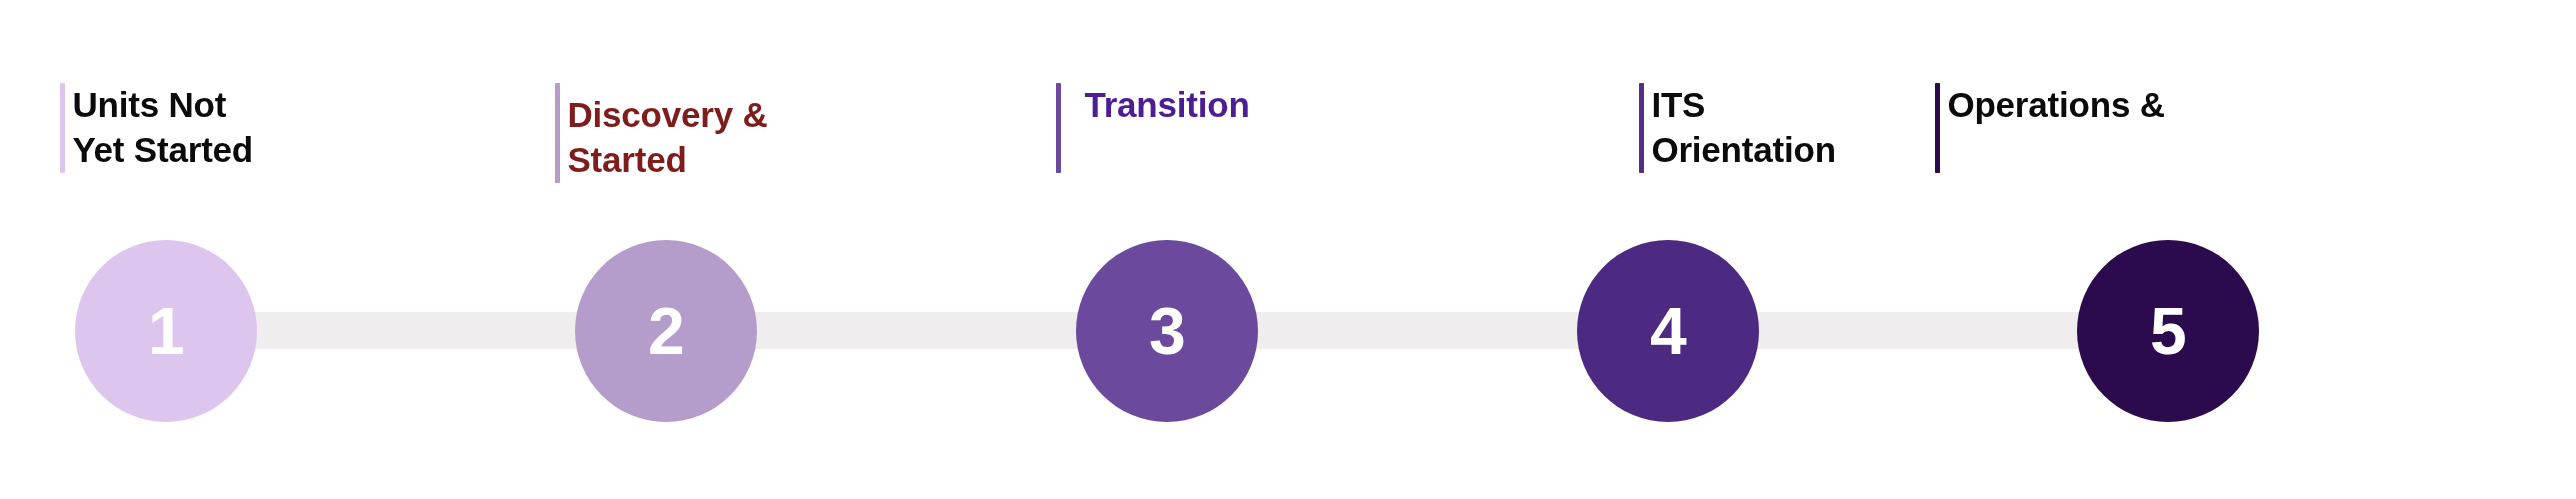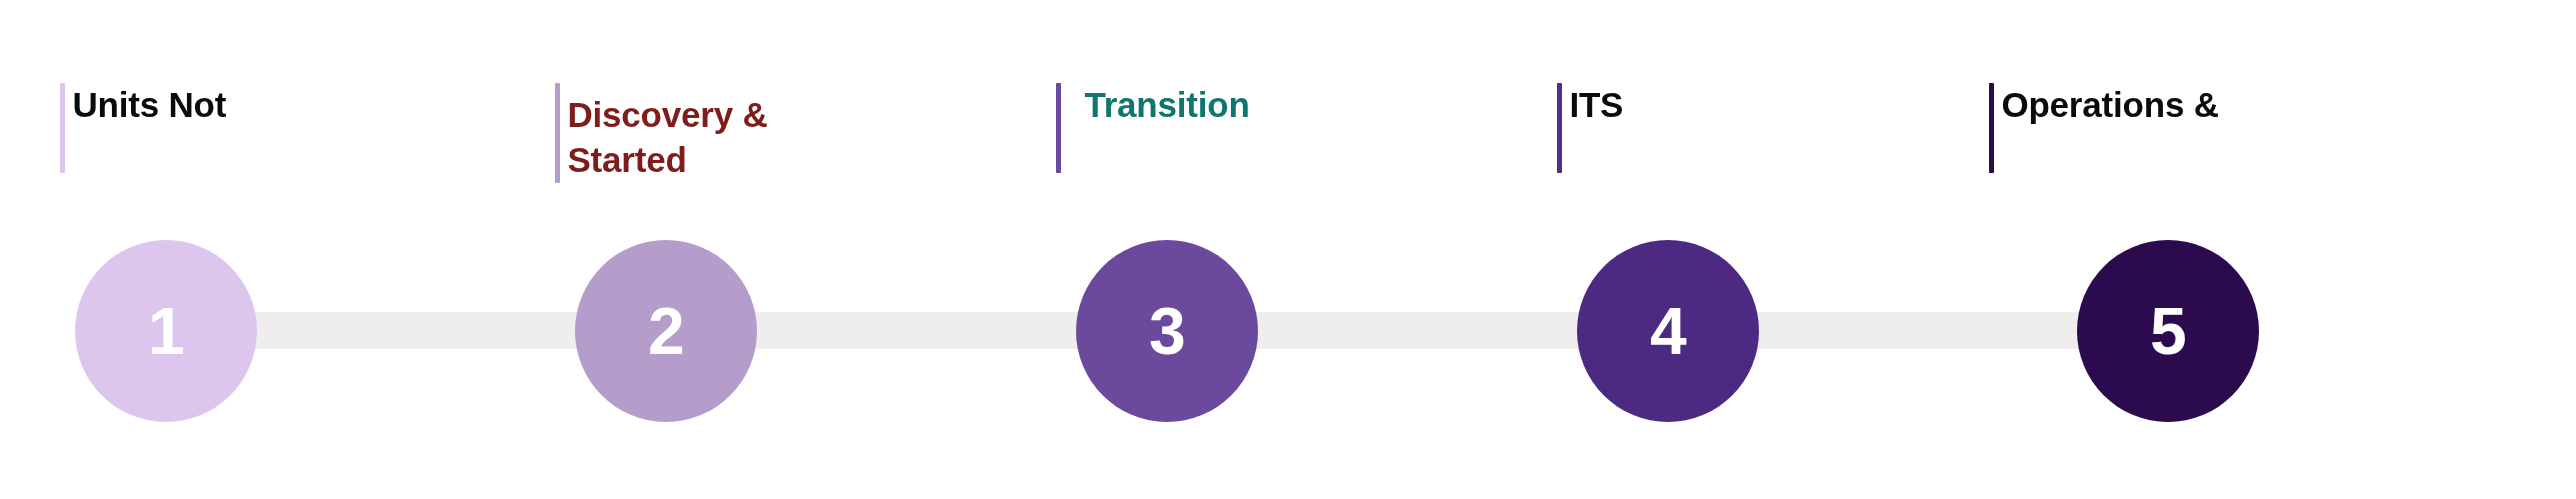--- a/index.html
+++ b/index.html
@@ -92,46 +92,48 @@
 <body>
 
 <div id="stepper" style="background-color: rgb(255, 255, 255);">
 
   <div class="labels-row">
 
     <div class="label-block" style="left:60px;">
       <div class="label-bar" style="background-color: rgb(220, 198, 238);"></div>
       <div class="label-text" style="color: rgb(11, 11, 11);">
         <span class="ln">Units Not</span>
+        <span class="ln">Yet Started</span>
       </div>
     </div>
 
     <div class="label-block" style="left:555px;">
       <div class="label-bar" style="background-color: rgb(180, 156, 203);"></div>
       <div class="label-text" style="color: #7f1d1d; margin-top: 10px;">
         <span class="ln">Discovery &amp;</span>
         <span class="ln">Started</span>
       </div>
     </div>
 
     <div class="label-block" style="left:1056px;">
       <div class="label-bar" style="background-color: rgb(107, 74, 158);"></div>
-      <div class="label-text" style="color: #0f766e; margin-left: 23px;">
+      <div class="label-text" style="color: #4c1d95; margin-left: 23px;">
         <span class="ln">Transition</span>
       </div>
     </div>
 
-    <div class="label-block" style="left:1557px;">
+    <div class="label-block" style="left:1639px;align-items:flex-end;">
       <div class="label-bar" style="background-color: rgb(83, 46, 134);"></div>
       <div class="label-text" style="color: rgb(11, 11, 11);">
         <span class="ln">ITS</span>
+        <span class="ln">Orientation</span>
       </div>
     </div>
 
-    <div class="label-block" style="left:1989px;">
+    <div class="label-block" style="left:1935px;">
       <div class="label-bar" style="background-color: rgb(43, 10, 77);"></div>
       <div class="label-text" style="color: rgb(11, 11, 11);">
         <span class="ln">Operations &amp;</span>
       </div>
     </div>
 
   </div>
 
   <div class="track" style="background-color: rgb(239, 237, 238);"></div>
 

